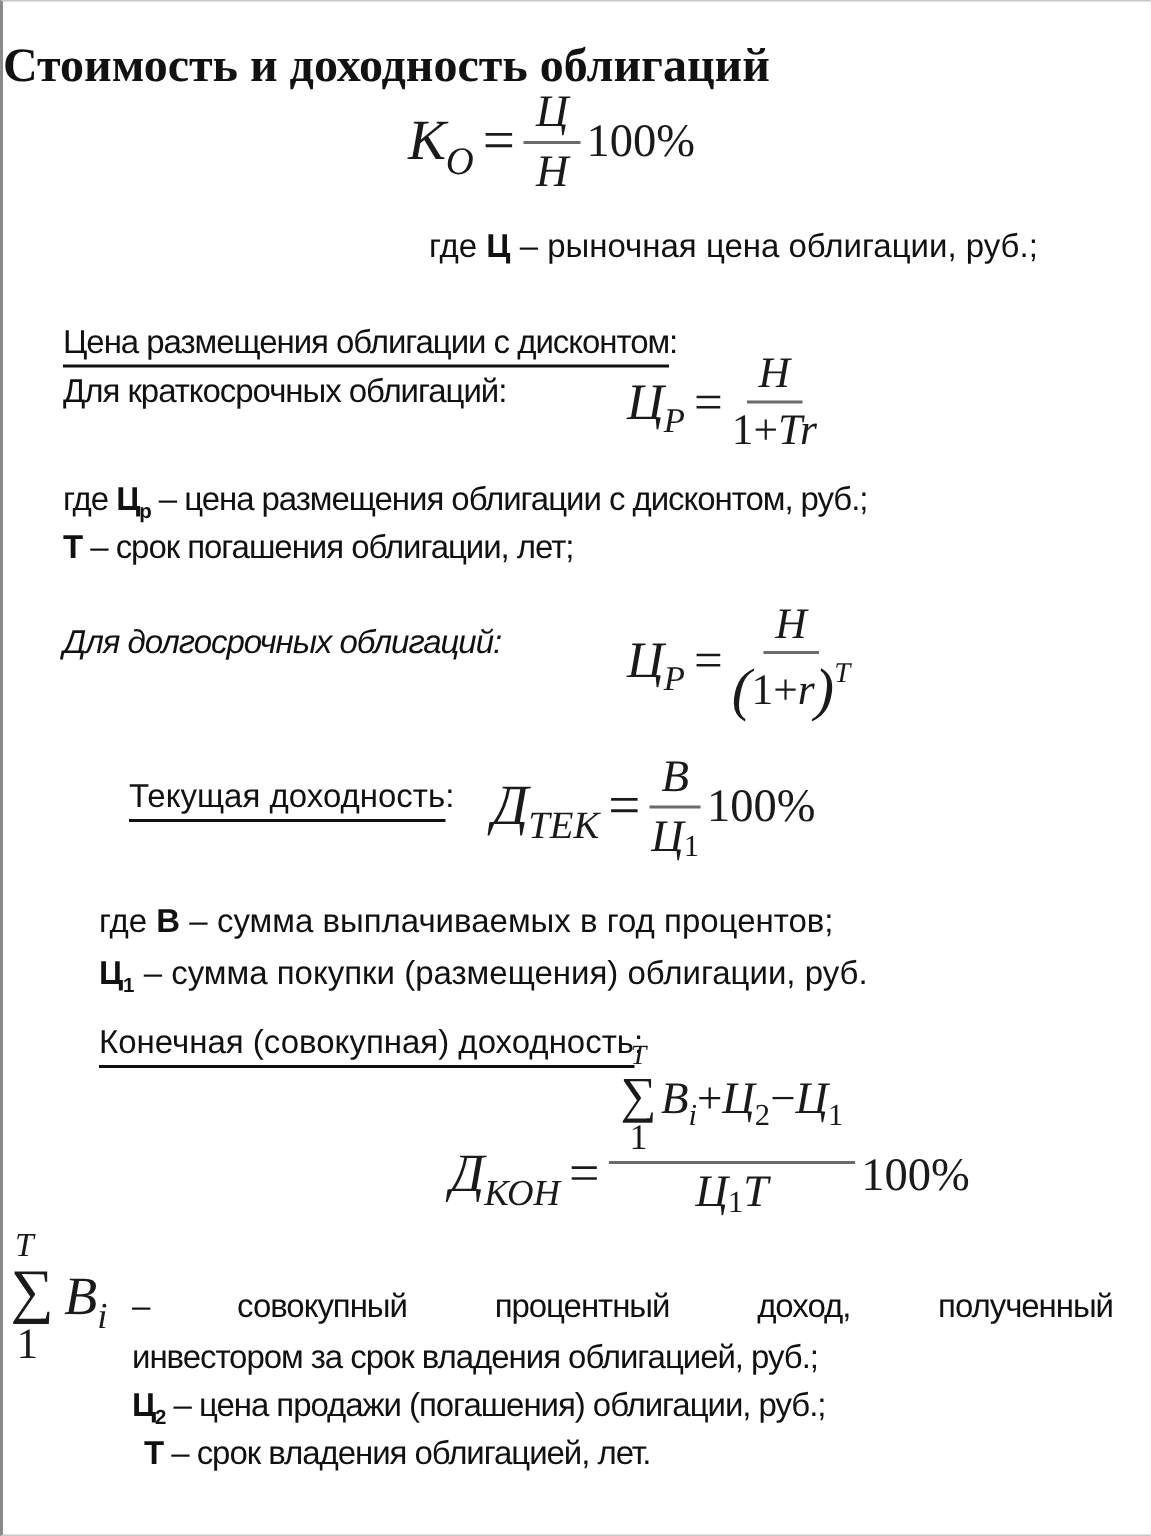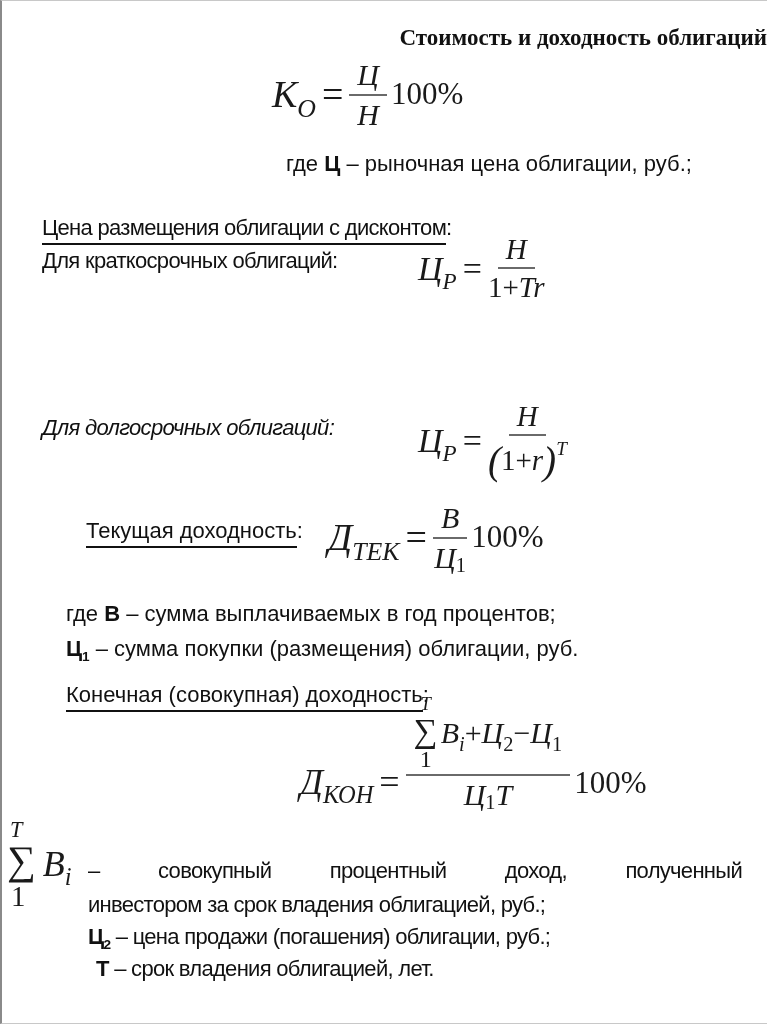--- a/index.html
+++ b/index.html
@@ -3,23 +3,23 @@
 <meta charset="utf-8">
 <style>
   html,body{margin:0;padding:0;background:#fff;}
   .page{
     position:relative;width:765px;height:1022px;background:#ffffff;
     border:1px solid #c8c8c8;border-left:2px solid #8a8a8a;
     font-family:"Liberation Sans",sans-serif;color:#111;overflow:hidden;
   }
   .abs{position:absolute;white-space:nowrap;}
   .title{
-    left:0;top:24px;width:100%;text-align:right;
+    left:0;top:24px;width:100%;text-align:left;
     font-family:"Liberation Serif","DejaVu Serif",serif;
-    font-weight:bold;font-size:23px;
+    font-weight:bold;font-size:32px;
   }
   .txt{font-size:22px;line-height:1.25;}
   .cond{letter-spacing:-0.7px;}
   .b{font-weight:bold;}
   .u{border-bottom:2px solid #111;padding-bottom:1px;display:inline-block;}
   .ssub{font-size:0.62em;font-weight:bold;vertical-align:-5px;}
   
   .formula{
     font-family:"Liberation Serif","DejaVu Serif",serif;
     font-style:italic;display:inline-flex;align-items:center;
@@ -76,20 +76,22 @@
     <span class="eq">=</span>
     <span class="frac" style="font-size:29px;">
       <span class="num">Н</span>
       <span class="den">
           <span class="up">1+</span>
           <span>Tr</span>
         </span>
     </span>
   </div>
 
+  <div class="abs txt cond" style="left:40px;top:318px;"><span>где </span><span class="b">Ц</span><span class="ssub">р</span><span> – цена размещения облигации с дисконтом, руб.;</span></div>
+  <div class="abs txt cond" style="left:40px;top:350px;"><span class="b">Т</span><span> – срок погашения облигации, лет;</span></div>
 
   <div class="abs txt cond" style="left:40px;top:413px;font-style:italic;">Для долгосрочных облигаций:</div>
 
   <div class="abs formula" style="left:416px;top:400px;font-size:34px;">
     <span class="vg">
         <span>Ц</span>
         <span class="fsub">Р</span>
       </span>
     <span class="eq">=</span>
     <span class="frac" style="font-size:29px;">

